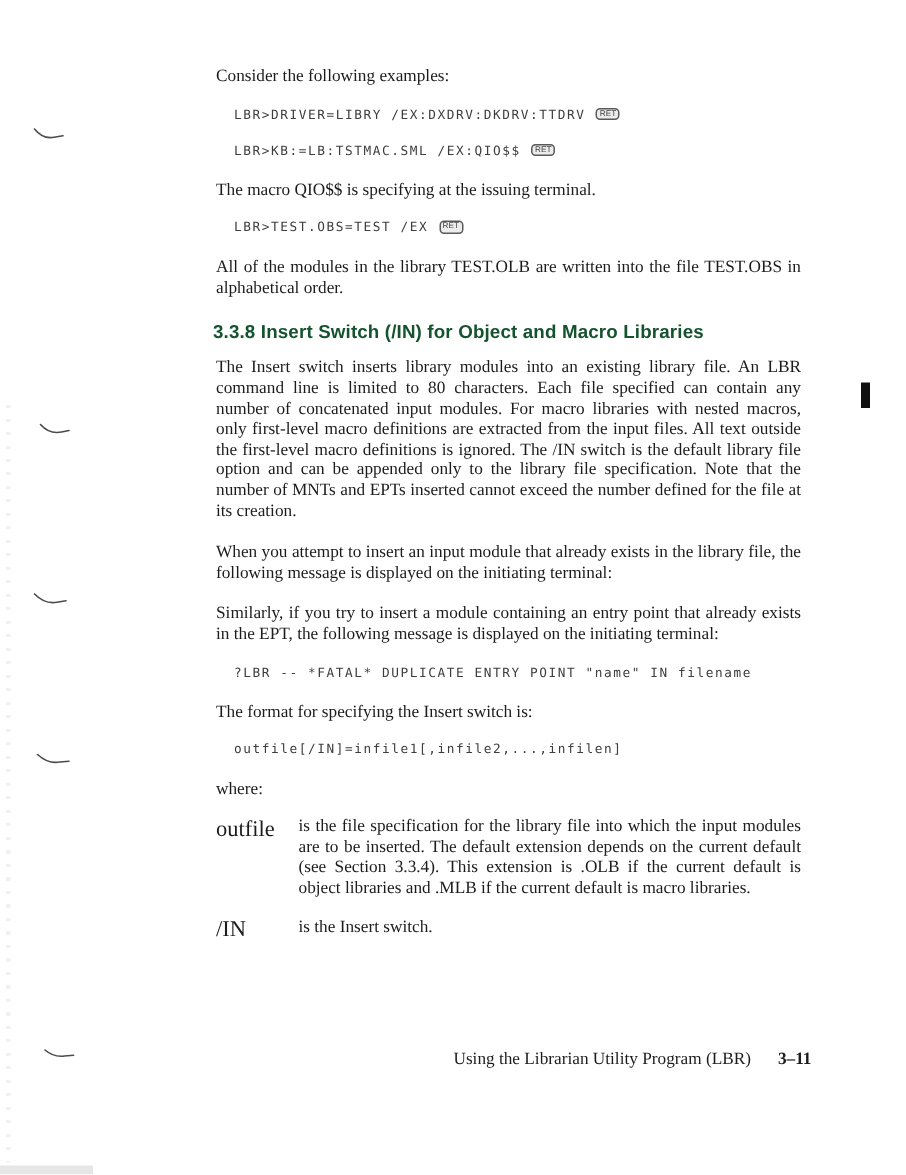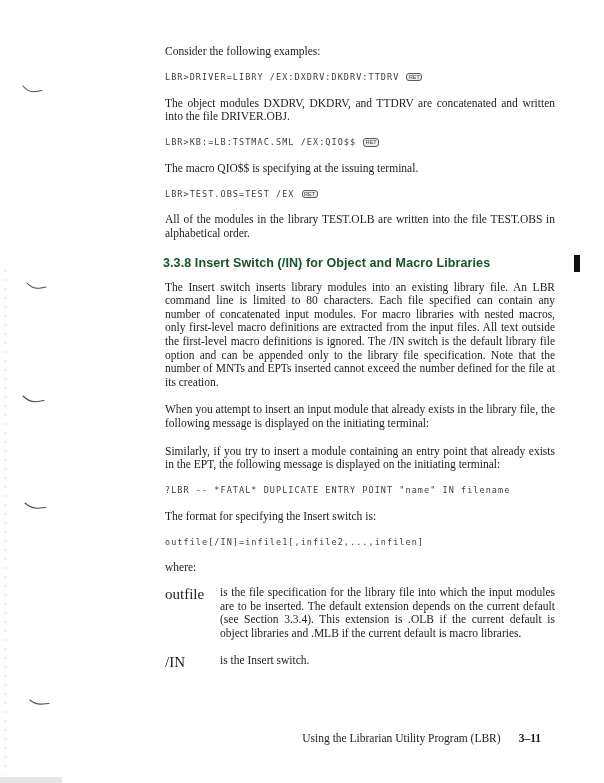--- a/index.html
+++ b/index.html
@@ -26,31 +26,31 @@
   }
 
   .squiggle { position: absolute; }
 
   .change-bar {
     position: absolute; left: 574px; top: 255px; width: 6px; height: 17px;
     background: #101010;
   }
 
   .content {
-    position: absolute; left: 165px; top: 0; width: 390px;
+    position: absolute; left: 144px; top: 0; width: 390px;
   }
   p.body {
     font-size: 11.5px; line-height: 13.6px;
     text-align: justify; margin: 14px 0 0 0;
   }
   p.body.first { margin-top: 45px; }
 
   .codeline {
-    margin: 13px 0 0 0;
-    display: flex; align-items: center; gap: 7px;
+    margin: 13px 0 0 12px;
+    display: flex; align-items: flex-start; gap: 7px;
     height: 11px;
   }
   .code {
     font-family: "DejaVu Sans Mono", monospace;
     font-size: 8.5px; letter-spacing: 1.05px;
     color: #3d3d3d; white-space: pre;
   }
   .ret-key {
     display: inline-block;
     border: 1px solid #5a5a5a; border-radius: 3px;
@@ -76,21 +76,21 @@
   .def-term {
     width: 55px; flex: 0 0 55px;
     font-size: 15px;
   }
   .def-desc {
     flex: 1;
     font-size: 11.5px; line-height: 13.6px; text-align: justify;
   }
 
   .footer {
-    position: absolute; top: 732px; right: 63px;
+    position: absolute; top: 700px; right: 63px;
     font-size: 11.5px; white-space: nowrap;
   }
   .footer .page-num { font-weight: bold; margin-left: 18px; }
 </style>
 </head>
 <body>
 
 <div class="page">
 
   <div class="scan-noise"></div>
@@ -116,21 +116,20 @@
 
   <div class="content">
 
     <p class="body first">Consider the following examples:</p>
 
     <div class="codeline">
       <span class="code">LBR&gt;DRIVER=LIBRY /EX:DXDRV:DKDRV:TTDRV</span>
       <span class="ret-key">RET</span>
     </div>
 
-    <p class="body">The object modules DXDRV, DKDRV, and TTDRV are concatenated and written into the file DRIVER.OBJ.</p>
 
     <div class="codeline">
       <span class="code">LBR&gt;KB:=LB:TSTMAC.SML /EX:QIO$$</span>
       <span class="ret-key">RET</span>
     </div>
 
     <p class="body">The macro QIO$$ is specifying at the issuing terminal.</p>
 
     <div class="codeline">
       <span class="code">LBR&gt;TEST.OBS=TEST /EX</span>

